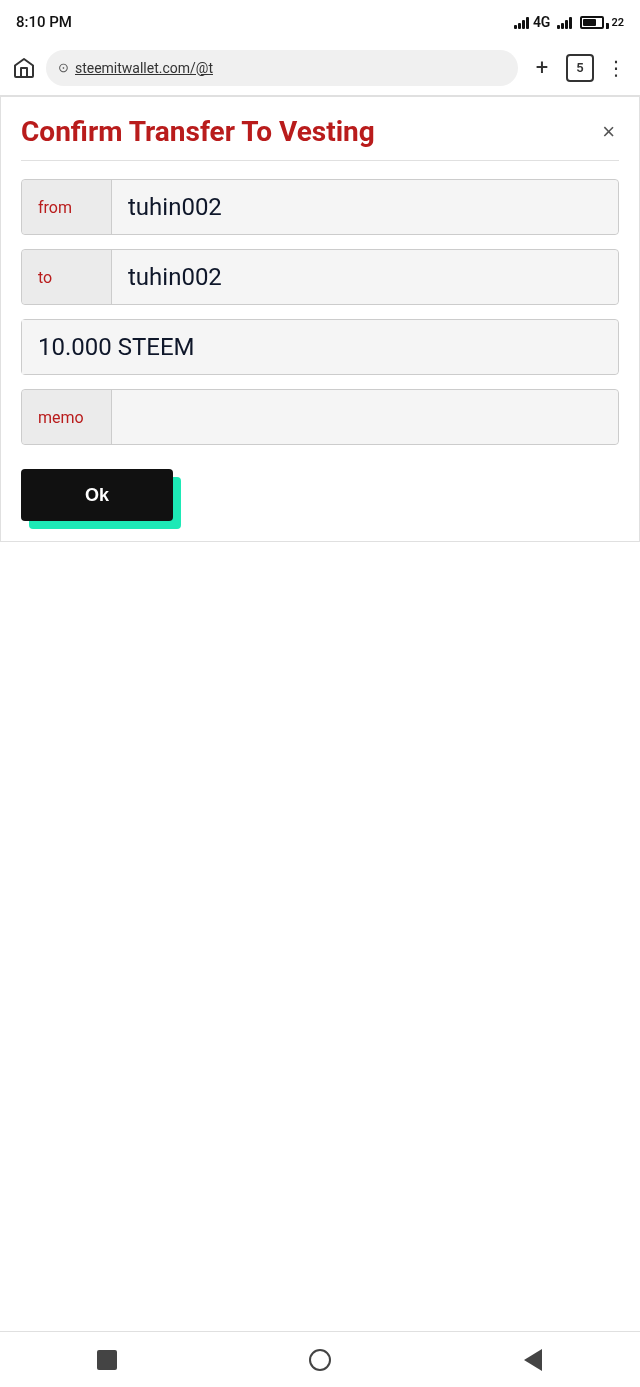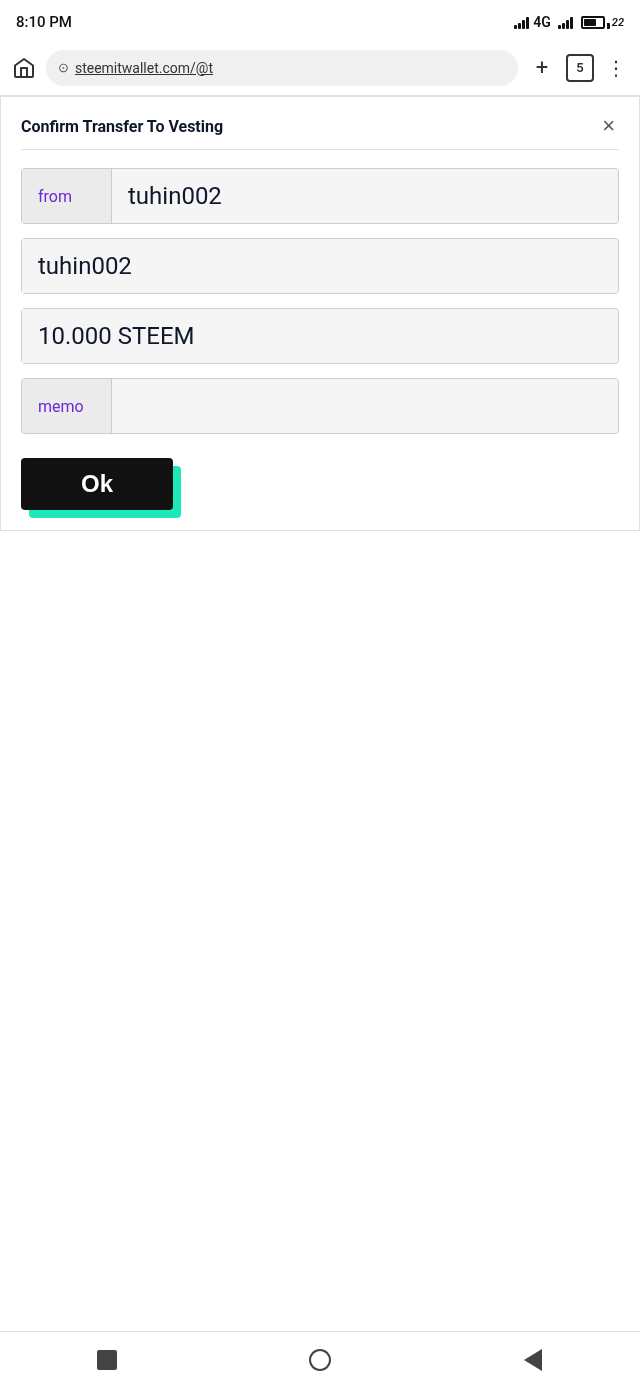--- a/index.html
+++ b/index.html
@@ -51,21 +51,20 @@
     .signal-bars span:nth-child(4) { height: 12px; }
     .network-label {
       font-size: 14px;
       font-weight: 600;
       color: #111;
     }
     .battery-icon {
       display: flex;
       align-items: flex-end;
       gap: 2px;
-      font-style: italic;
     }
     .battery-body {
       width: 24px;
       height: 13px;
       border: 2px solid #111;
       border-radius: 2px;
       position: relative;
       display: flex;
       align-items: center;
       padding: 1px;
@@ -178,23 +177,23 @@
     }
     .dialog-header {
       display: flex;
       align-items: center;
       justify-content: space-between;
       padding: 18px 0 12px 0;
       border-bottom: 1px solid #e0e0e0;
       margin-bottom: 18px;
     }
     .dialog-title {
-      font-size: 16px;
+      font-size: 28px;
       font-weight: 700;
-      color: #0f172a;
+      color: #b91c1c;
     }
     .close-btn {
       font-size: 22px;
       color: #555;
       cursor: pointer;
       background: none;
       border: none;
       line-height: 1;
       padding: 0 4px;
     }
@@ -207,21 +206,21 @@
       border-radius: 4px;
       margin-bottom: 14px;
       background: #f5f5f5;
       min-height: 56px;
     }
     .field-label {
       display: flex;
       align-items: center;
       padding: 12px 16px;
       font-size: 16px;
-      color: #6d28d9;
+      color: #b91c1c;
       background: #ebebeb;
       border-right: 1px solid #ccc;
       min-width: 90px;
       border-radius: 4px 0 0 4px;
       text-align: center;
     }
     .field-value {
       display: flex;
       align-items: center;
       padding: 12px 16px;
@@ -253,21 +252,21 @@
       z-index: 0;
     }
     .ok-btn {
       position: relative;
       z-index: 1;
       background: #111;
       color: #fff;
       border: none;
       border-radius: 4px;
       padding: 14px 48px;
-      font-size: 24px;
+      font-size: 18px;
       font-weight: 700;
       cursor: pointer;
       min-width: 152px;
       height: 52px;
       display: flex;
       align-items: center;
       justify-content: center;
     }
     .cancel-btn {
       background: none;
@@ -374,20 +373,23 @@
     <div class="field-row">
       <div class="field-label">
         <span>from</span>
       </div>
       <div class="field-value">
         <span>tuhin002</span>
       </div>
     </div>
 
     <div class="field-row">
+      <div class="field-label">
+        <span>to</span>
+      </div>
       <div class="field-value">
         <span>tuhin002</span>
       </div>
     </div>
 
     <div class="field-row">
       <div class="field-value">
         <span>10.000 STEEM</span>
       </div>
     </div>

